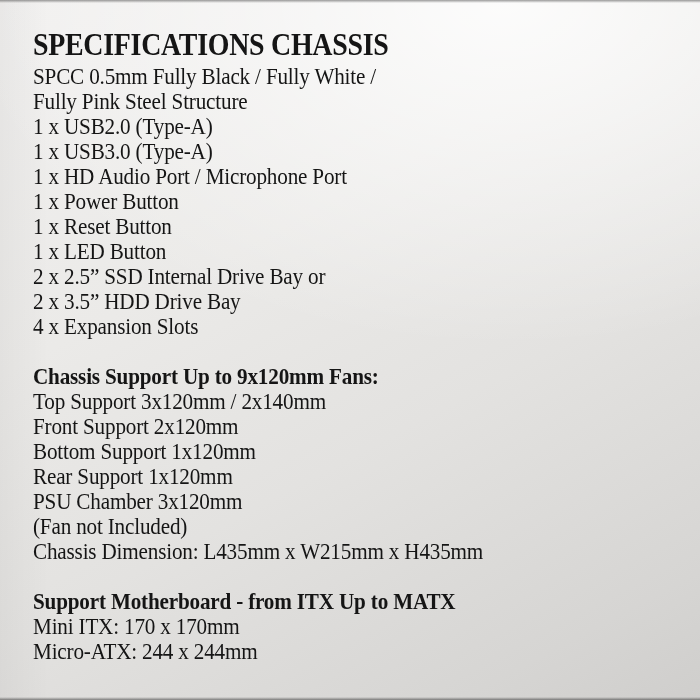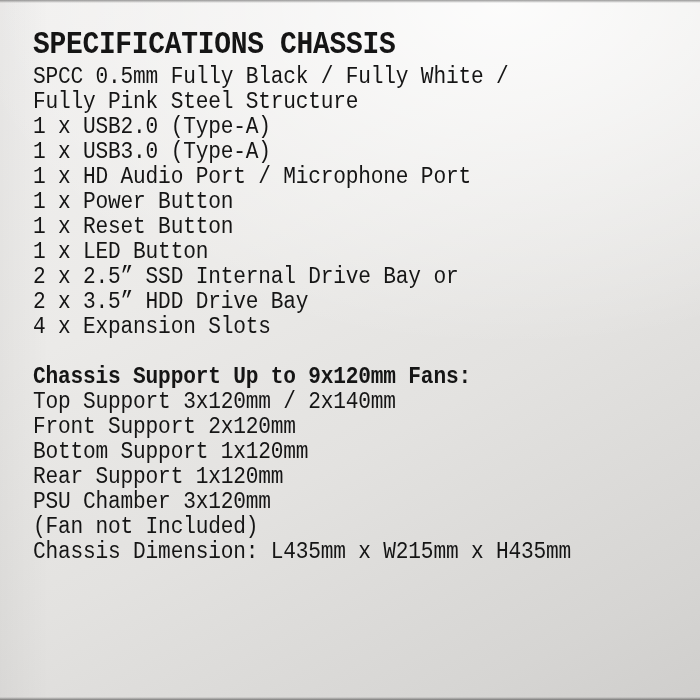--- a/index.html
+++ b/index.html
@@ -1,21 +1,21 @@
 <!DOCTYPE html>
 <html><head>
 <meta charset="utf-8">
 <style>
   html,body { margin:0; padding:0; background:#000; }
   .sheet {
     position: relative;
     width: 700px;
     height: 700px;
     overflow: hidden;
-    font-family: Liberation Mono, monospace;
+    font-family: Liberation Serif, serif;
     color: #151515;
     background:
       radial-gradient(140% 90% at 72% 0%, rgba(255,255,255,0.85) 0%, rgba(255,255,255,0) 55%),
       linear-gradient(to right, rgba(0,0,0,0.04) 0%, rgba(0,0,0,0) 7%),
       linear-gradient(152deg, #f1f0ef 0%, #ebeae8 35%, #e3e2e0 60%, #d6d5d3 88%, #cfcecc 100%);
   }
   .edge-top {
     position:absolute; top:0; left:0; right:0; height:3px;
     background: linear-gradient(to bottom, rgba(75,75,75,0.55), rgba(120,120,120,0));
   }
@@ -80,17 +80,22 @@
       <div class="spec-line section-heading">Chassis Support Up to 9x120mm Fans:</div>
       <div class="spec-line">Top Support 3x120mm / 2x140mm</div>
       <div class="spec-line">Front Support 2x120mm</div>
       <div class="spec-line">Bottom Support 1x120mm</div>
       <div class="spec-line">Rear Support 1x120mm</div>
       <div class="spec-line">PSU Chamber 3x120mm</div>
       <div class="spec-line">(Fan not Included)</div>
       <div class="spec-line">Chassis Dimension: L435mm x W215mm x H435mm</div>
     </div>
 
+    <div>
+      <div class="spec-line section-heading">Support Motherboard - from ITX Up to MATX</div>
+      <div class="spec-line">Mini ITX: 170 x 170mm</div>
+      <div class="spec-line">Micro-ATX: 244 x 244mm</div>
+    </div>
 
   </div>
 
   <div class="edge-bottom"></div>
 </div>
 
 </body></html>

